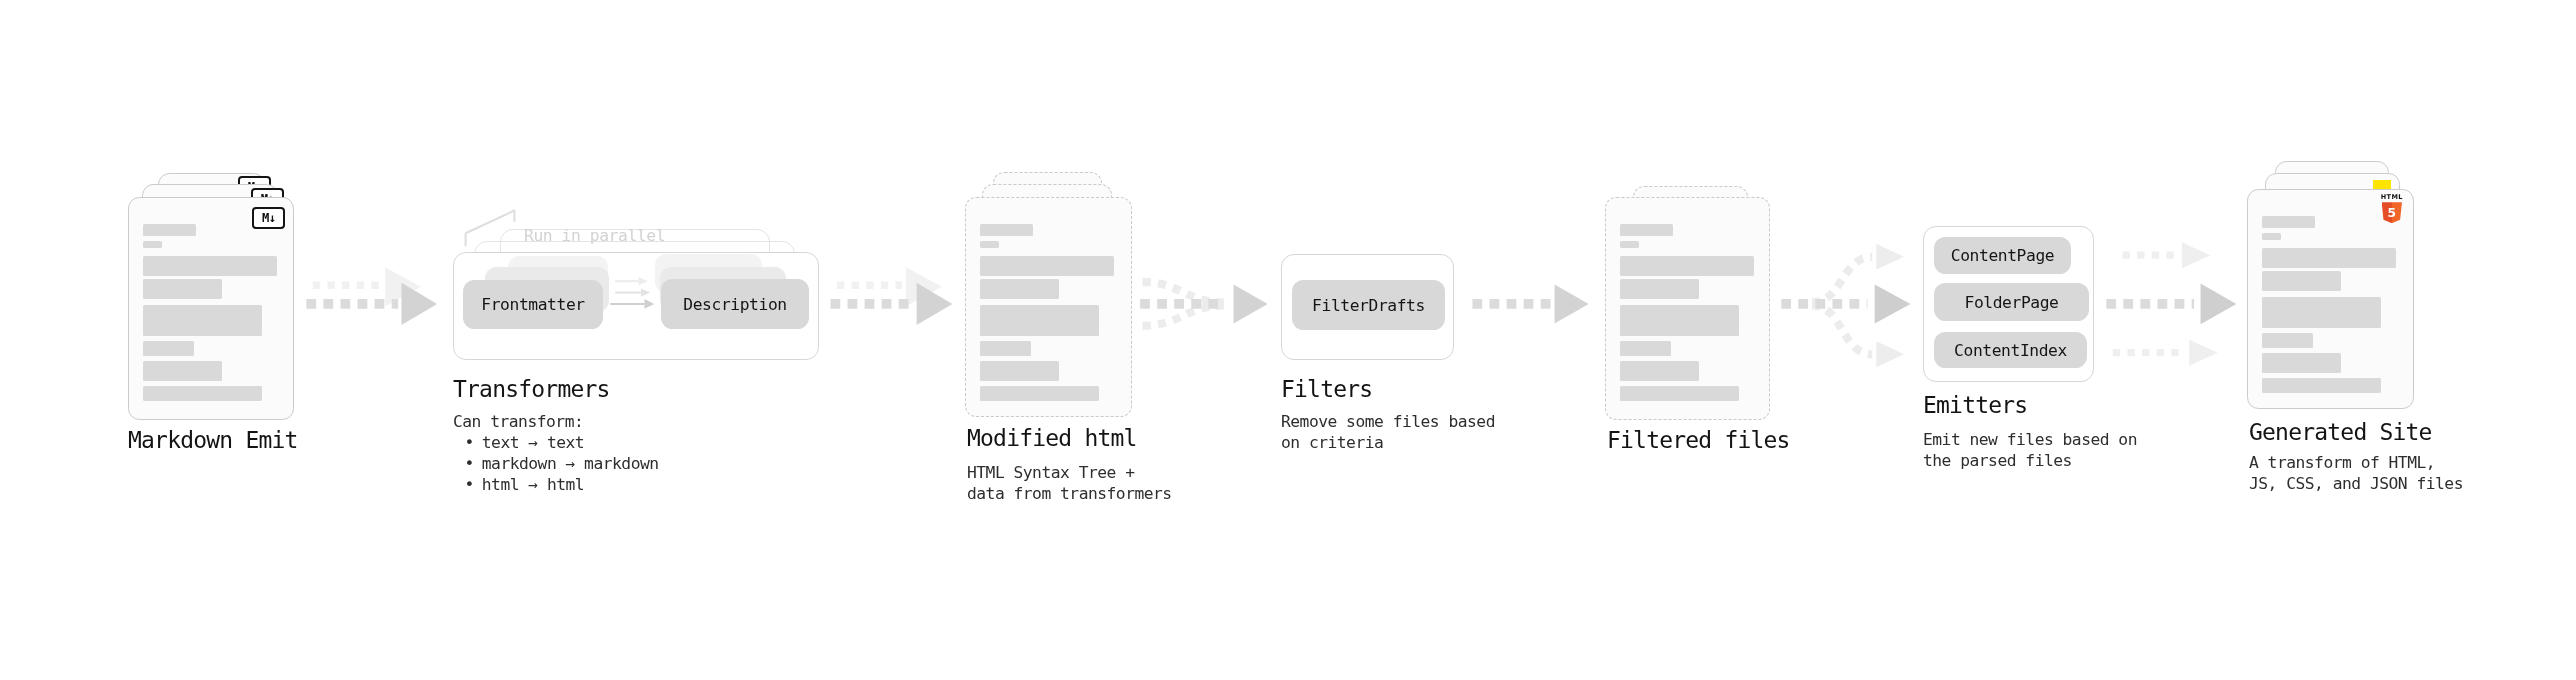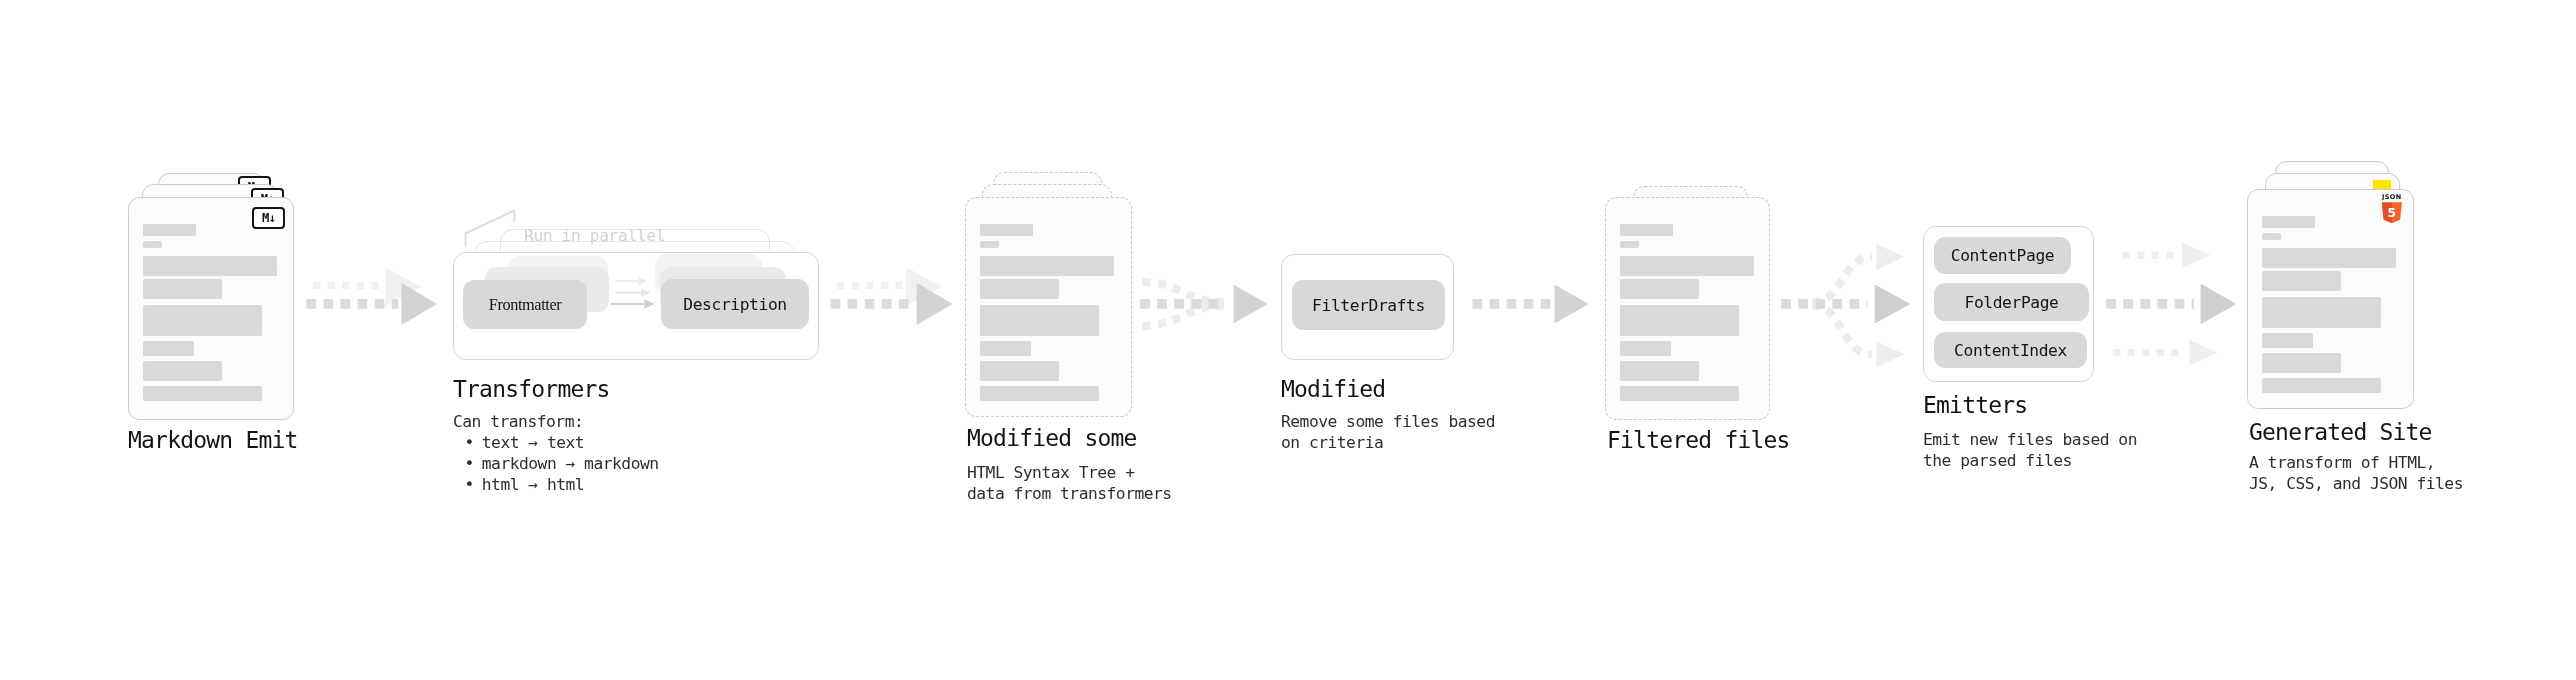--- a/index.html
+++ b/index.html
@@ -88,21 +88,21 @@
     </div>
     <div class="stage-label" style="left:128px;top:427px;">Markdown Emit</div>
   </div>
 
   <div class="stage">
     <div class="outline" style="left:500px;top:229px;width:270px;height:106px;"></div>
     <div class="outline" style="left:474px;top:241px;width:321px;height:106px;"></div>
     <div class="panel" style="left:453px;top:252px;width:366px;height:108px;"></div>
     <div class="ghost-pill gp2" style="left:508px;top:256px;width:100px;height:41px;"></div>
     <div class="ghost-pill gp1" style="left:485px;top:267px;width:124px;height:45px;"></div>
-    <div class="pill" style="left:463px;top:280px;width:124px;height:49px;font-family:Liberation Serif, serif;">Frontmatter</div>
+    <div class="pill" style="left:463px;top:280px;width:140px;height:49px;">Frontmatter</div>
     <div class="ghost-pill gp2" style="left:655px;top:254px;width:107px;height:39px;"></div>
     <div class="ghost-pill gp1" style="left:660px;top:267px;width:126px;height:44px;"></div>
     <div class="pill" style="left:661px;top:279px;width:148px;height:50px;">Description</div>
     <div class="callout-text" style="left:524px;top:205px;margin-top:21px;">Run in parallel</div>
     <div class="stage-label" style="left:453px;top:376px;">Transformers</div>
     <div class="stage-desc" style="left:453px;top:411px;">
       <div class="desc-line">Can transform:</div>
       <div class="desc-line bullet"><span>•</span><span class="bt">text → text</span></div>
       <div class="desc-line bullet"><span>•</span><span class="bt">markdown → markdown</span></div>
       <div class="desc-line bullet"><span>•</span><span class="bt">html → html</span></div>
@@ -115,31 +115,31 @@
     <div class="doc dashed" style="left:965px;top:197px;width:167px;height:220px;">
       <div class="bar b1"></div>
       <div class="bar b2"></div>
       <div class="bar b3"></div>
       <div class="bar b4"></div>
       <div class="bar b5"></div>
       <div class="bar b6"></div>
       <div class="bar b7"></div>
       <div class="bar b8"></div>
     </div>
-    <div class="stage-label" style="left:967px;top:425px;">Modified some</div>
+    <div class="stage-label" style="left:967px;top:425px;">Modified html</div>
     <div class="stage-desc" style="left:967px;top:462px;">
       <div class="desc-line">HTML Syntax Tree +</div>
       <div class="desc-line">data from transformers</div>
     </div>
   </div>
 
   <div class="stage">
     <div class="panel" style="left:1281px;top:254px;width:173px;height:106px;"></div>
     <div class="pill" style="left:1292px;top:280px;width:153px;height:50px;">FilterDrafts</div>
-    <div class="stage-label" style="left:1281px;top:376px;">Modified</div>
+    <div class="stage-label" style="left:1281px;top:376px;">Filters</div>
     <div class="stage-desc" style="left:1281px;top:411px;">
       <div class="desc-line">Remove some files based</div>
       <div class="desc-line">on criteria</div>
     </div>
   </div>
 
   <div class="stage">
     <div class="doc dashed" style="left:1633px;top:186px;width:115px;height:73px;"></div>
     <div class="doc dashed" style="left:1605px;top:197px;width:165px;height:223px;">
       <div class="bar b1"></div>
@@ -168,21 +168,21 @@
 
   <div class="stage">
     <div class="doc" style="left:2275px;top:161px;width:114px;height:65px;">
       <span class="css-badge" style="right:6.5px;top:21px;">CSS</span>
     </div>
     <div class="doc" style="left:2265px;top:173px;width:135px;height:73px;">
       <span class="js-badge" style="right:8.1px;top:5.7px;"></span>
     </div>
     <div class="doc" style="left:2247px;top:189px;width:167px;height:220px;">
       <div class="html5" style="right:9px;top:4.1px;">
-        <div class="word">JSON</div>
+        <div class="word">HTML</div>
         <div class="shield">5</div>
       </div>
       <div class="bar b1"></div>
       <div class="bar b2"></div>
       <div class="bar b3"></div>
       <div class="bar b4"></div>
       <div class="bar b5"></div>
       <div class="bar b6"></div>
       <div class="bar b7"></div>
       <div class="bar b8"></div>

